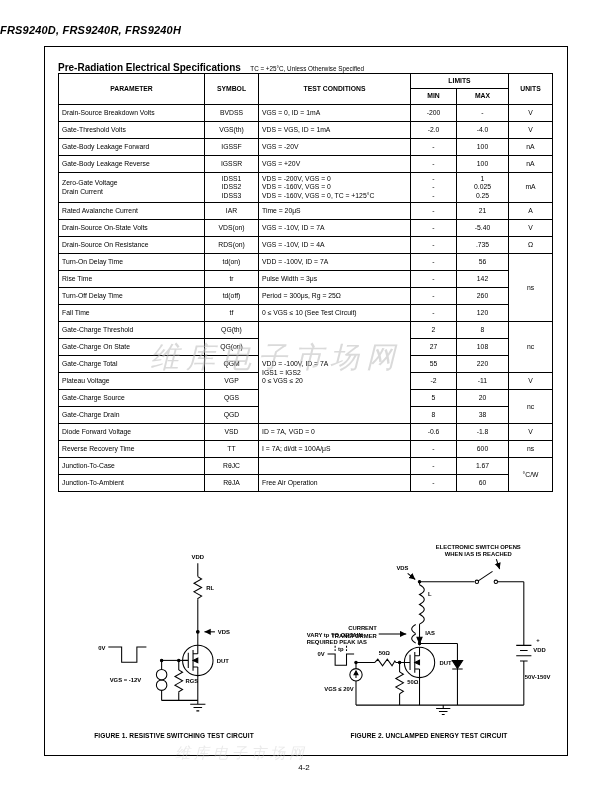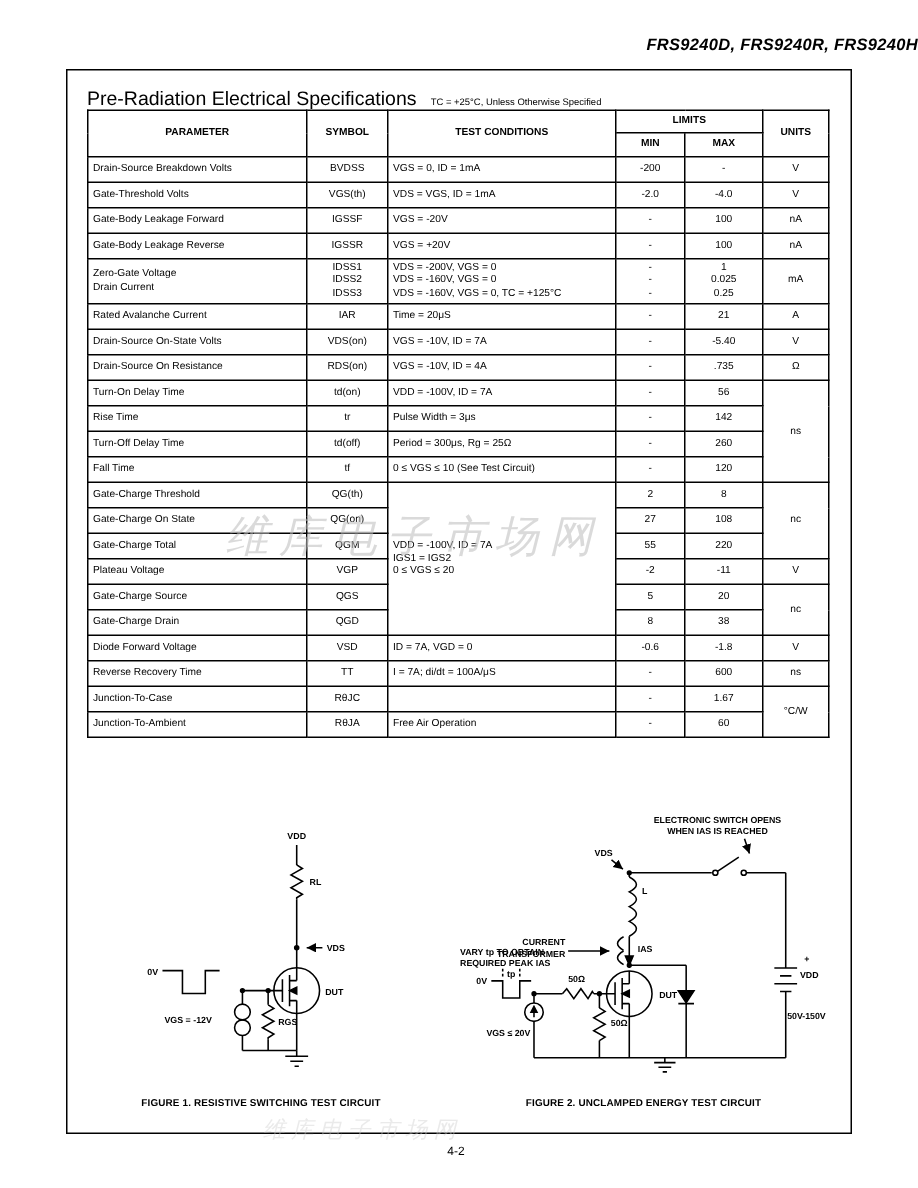--- a/index.html
+++ b/index.html
@@ -2,29 +2,29 @@
 <html><head>
 <meta charset="utf-8">
 <style>
   html,body{margin:0;padding:0;}
   body{
     width:612px;height:792px;background:#ffffff;
     font-family:"Liberation Sans", sans-serif;
     position:relative;color:#000;
   }
   .doc-title{
-    position:absolute;top:24px;left:0;right:0;text-align:right;
+    position:absolute;top:24px;left:0;right:0;text-align:left;
     font-size:11px;font-weight:bold;font-style:italic;letter-spacing:.2px;
   }
   .border-box{
     position:absolute;left:44px;top:46px;width:522px;height:708px;
     border:1.5px solid #000;
   }
   .spec-heading{position:absolute;left:13px;top:10px;white-space:nowrap;}
-  .spec-heading .hb{font-weight:normal;font-size:13px;}
+  .spec-heading .hb{font-weight:bold;font-size:10px;}
   .spec-heading .note{font-size:6.3px;margin-left:5px;}
   table.spec{
     position:absolute;left:13px;top:26px;width:494px;
     border-collapse:collapse;font-size:6.8px;line-height:1.25;
     table-layout:fixed;
   }
   table.spec th, table.spec td{border:1px solid #000;padding:2px 3px;vertical-align:middle;}
   table.spec th{font-weight:bold;text-align:center;font-size:6.8px;padding:3px 2px;}
   td.c-param{text-align:left;padding-left:4px;height:12px;white-space:pre-line;}
   td.c-center{text-align:center;white-space:pre-line;}

